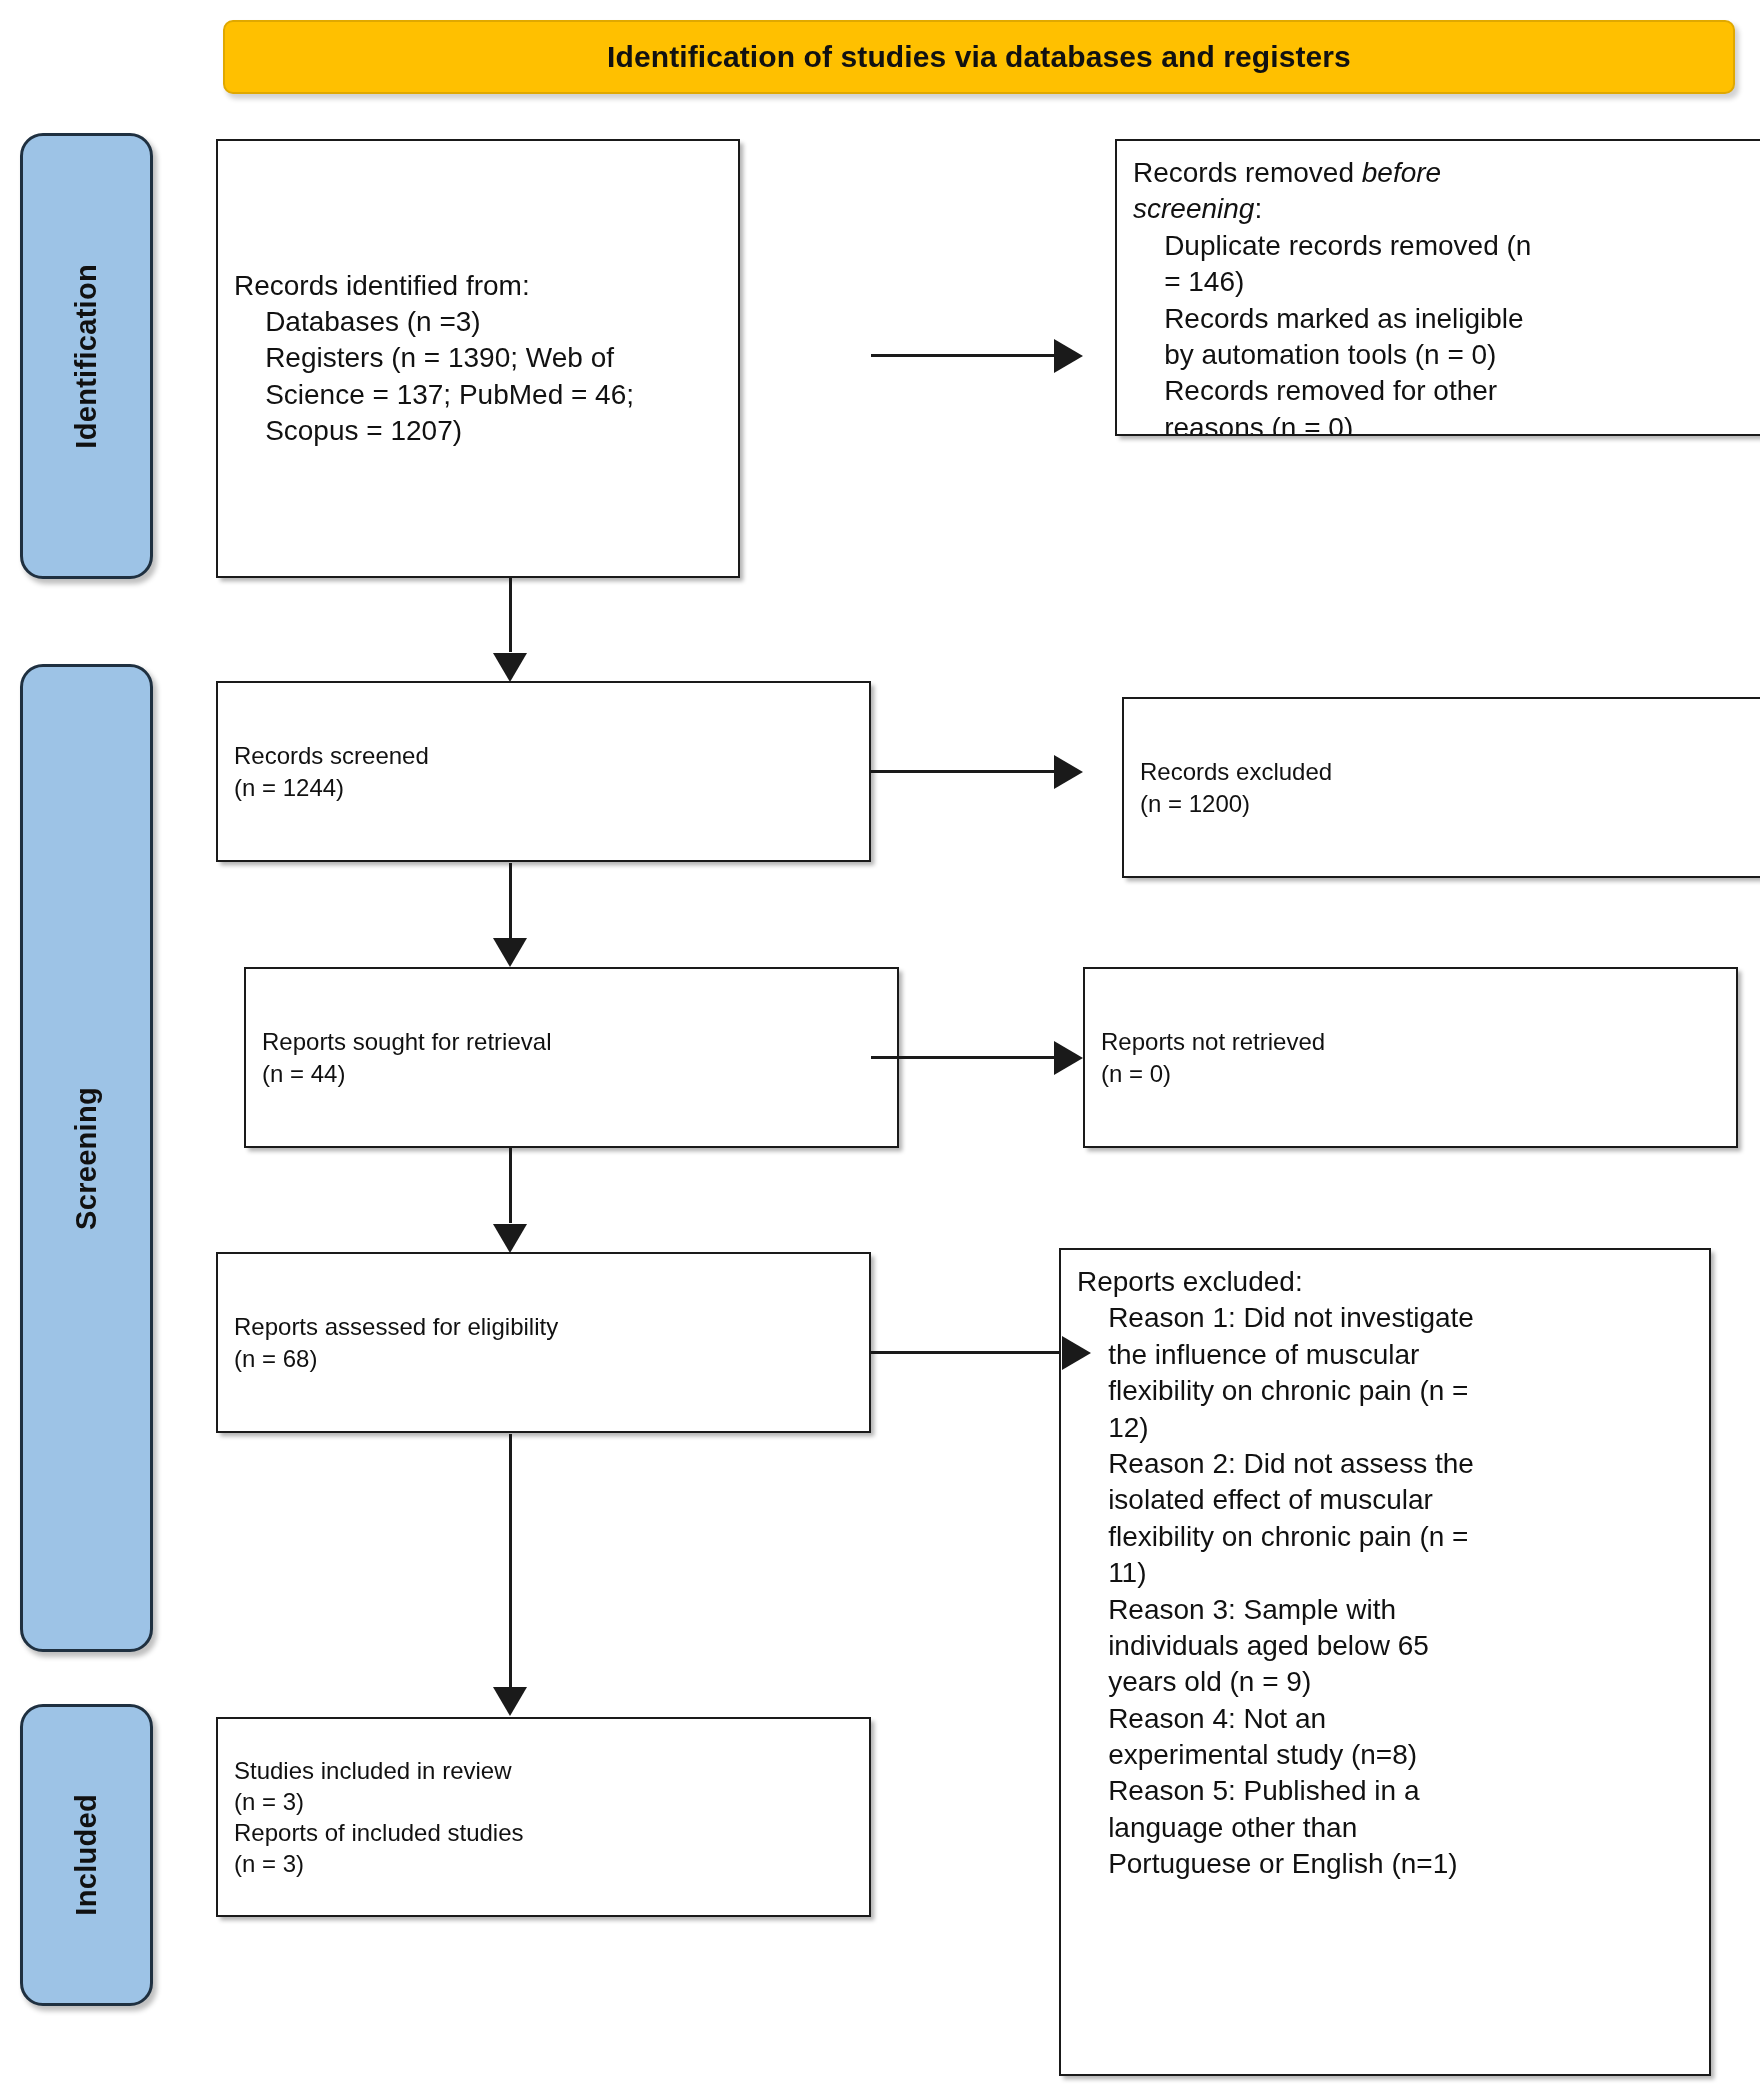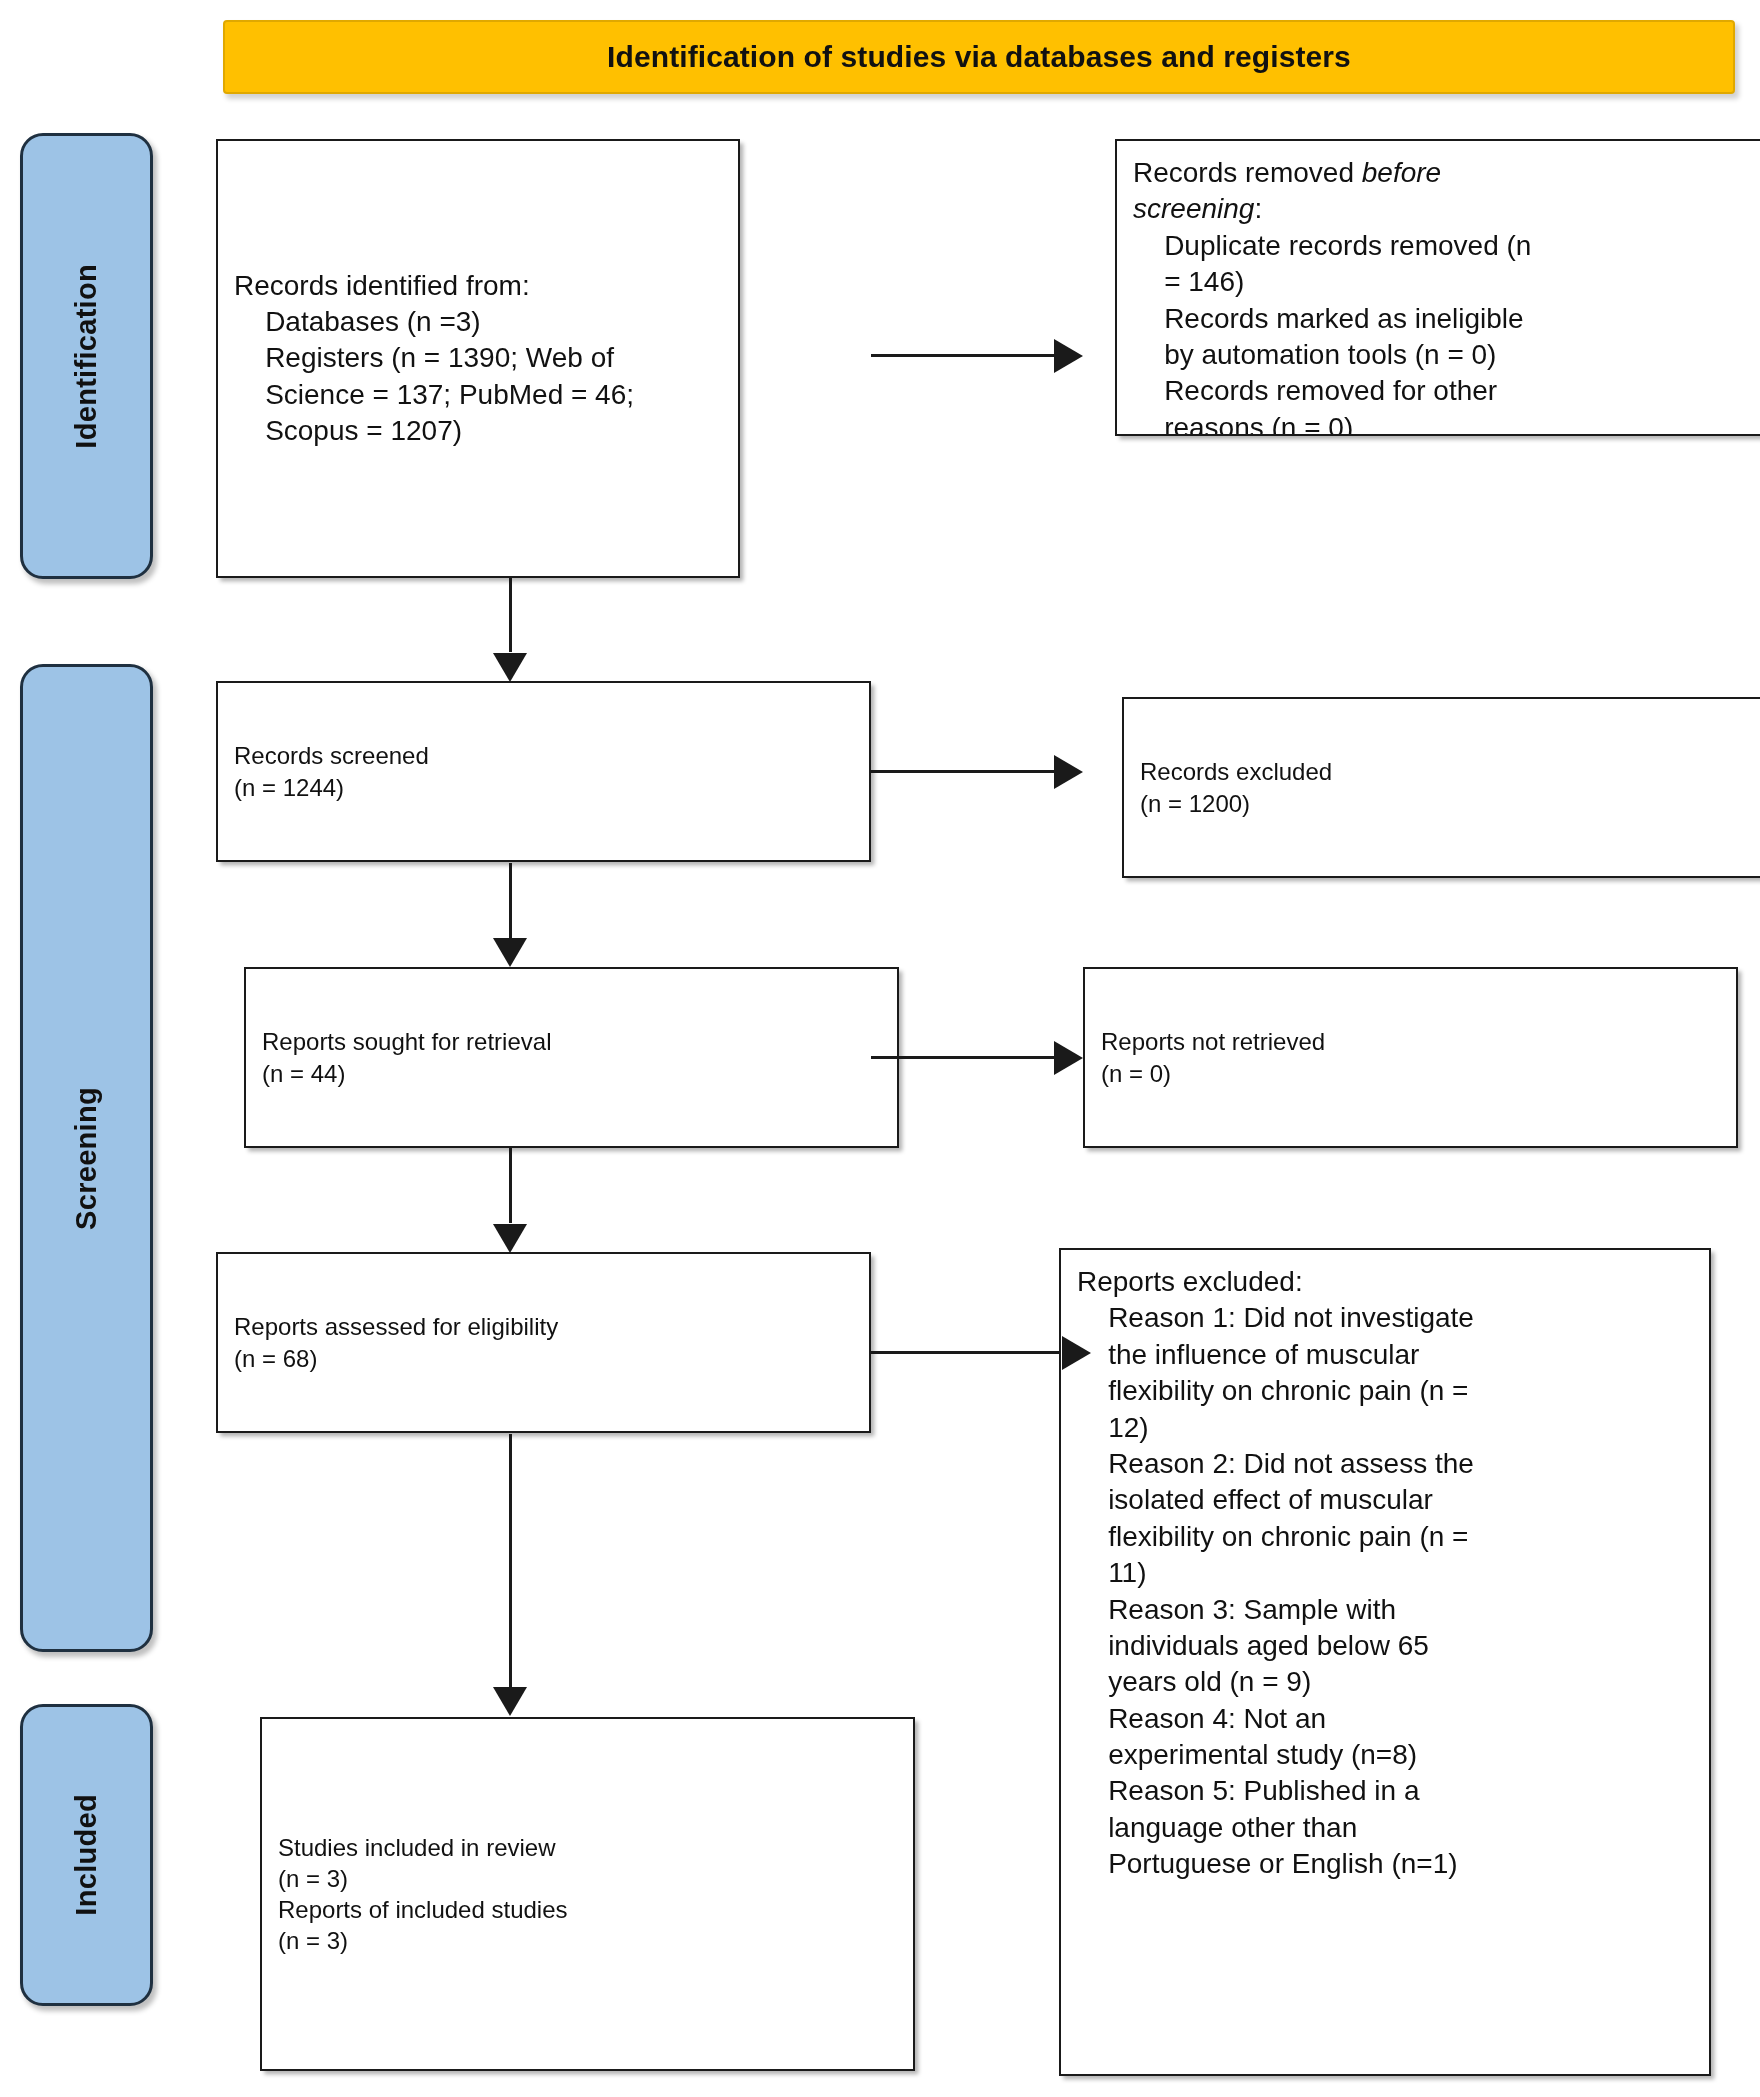--- a/index.html
+++ b/index.html
@@ -20,21 +20,21 @@
 
   
   .header-banner {
     position: absolute;
     left: 223px;
     top: 20px;
     width: 1512px;
     height: 74px;
     background: #FFC000;
     border: 2.7px solid #E0A800;
-    border-radius: 4px;
+    border-radius: 10px;
     box-sizing: border-box;
     display: flex;
     align-items: center;
     justify-content: center;
     box-shadow: 3.2px 4.2px 5.3px rgba(0,0,0,0.18);
   }
   .header-banner .title {
     font-size: 30px;
     font-weight: bold;
     color: #111111;
@@ -85,21 +85,21 @@
     color: #111111;
     white-space: pre-wrap;
   }
   .flow-box .box-text.italicized .ital { font-style: italic; }
 
   
   #box-identified  { left: 216px; top: 139px;  width: 524px; height: 439px; }
   #box-screened    { left: 216px; top: 681px; width: 655px; height: 181px; }
   #box-sought      { left: 216px; top: 967px; width: 655px; height: 181px; margin-left: 28px; }
   #box-assessed    { left: 216px; top: 1252px; width: 655px; height: 181px; }
-  #box-included    { left: 216px; top: 1717px; width: 655px; height: 354px; margin-left: 44px; }
+  #box-included    { left: 216px; top: 1717px; width: 655px; height: 200px; }
 
   
   #box-removed     { left: 1115px; top: 139px;  width: 655px; height: 297px; }
   #box-excluded    { left: 1122px; top: 681px; width: 655px; height: 181px; margin-top: 16px; }
   #box-notretr     { left: 1083px; top: 967px; width: 655px; height: 181px; }
   #box-repexcluded { left: 1059px; top: 1248px; width: 652px; height: 828px; }
 
   #box-identified .box-text,
   #box-removed .box-text,
   #box-repexcluded .box-text { font-size: 28px; }

